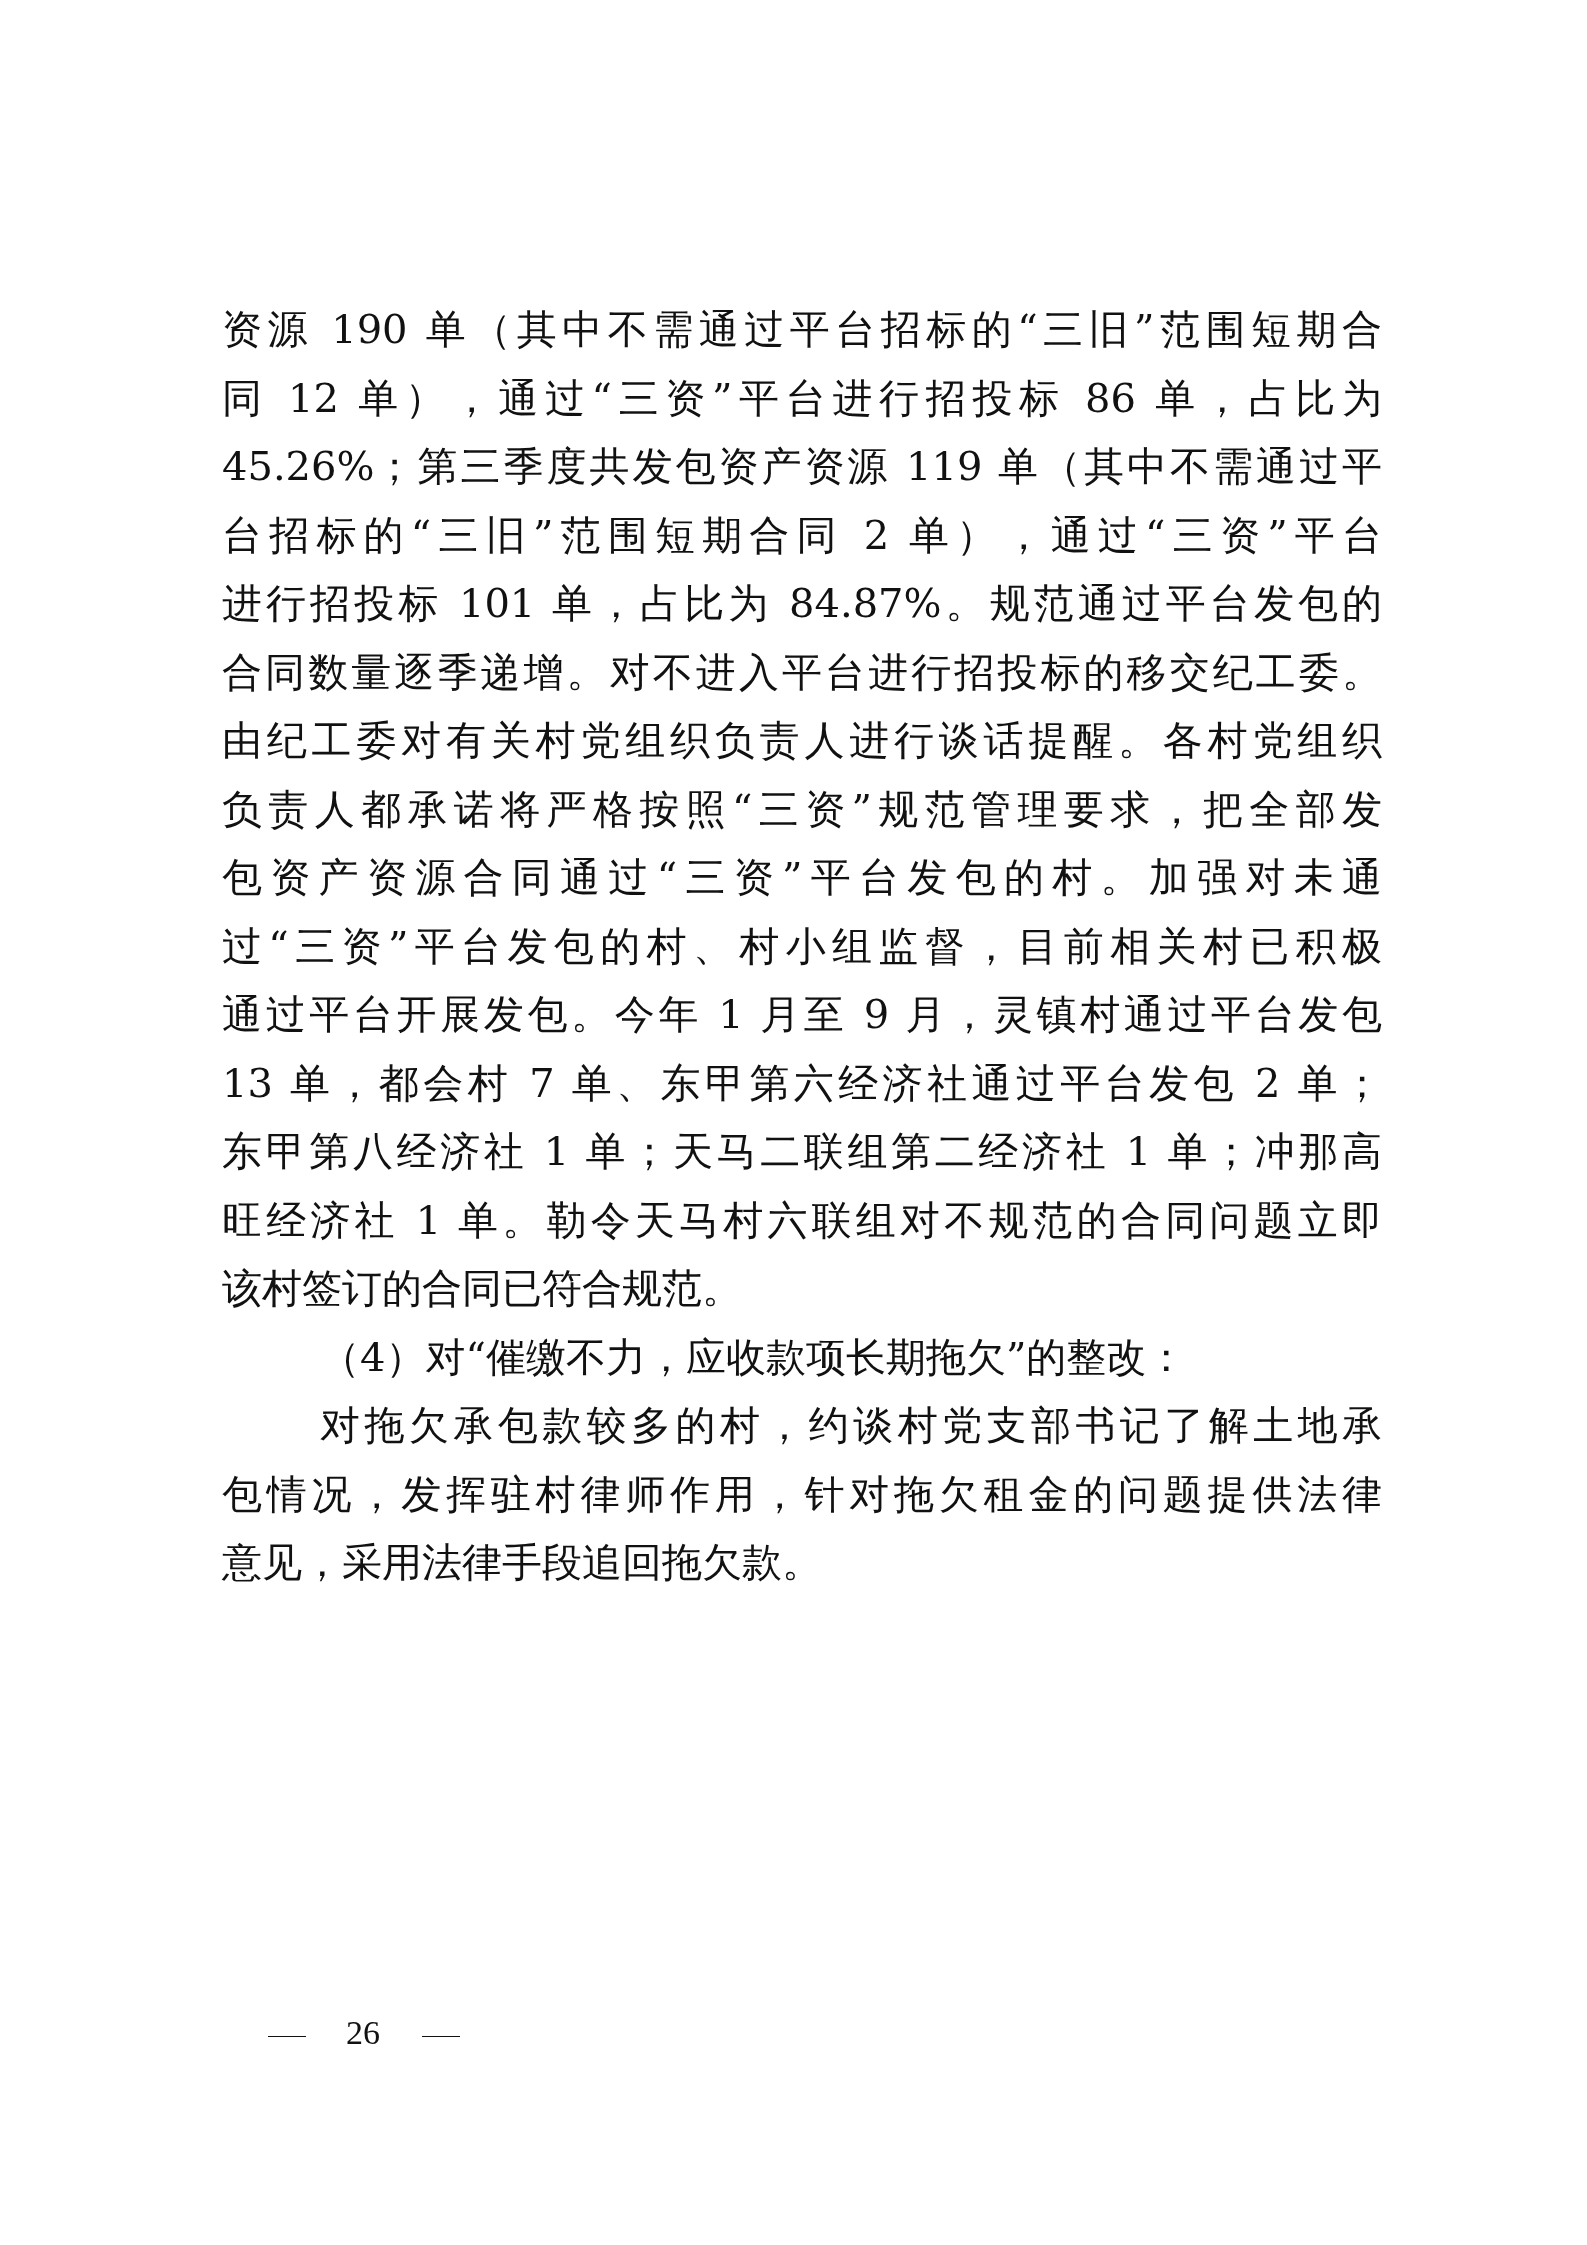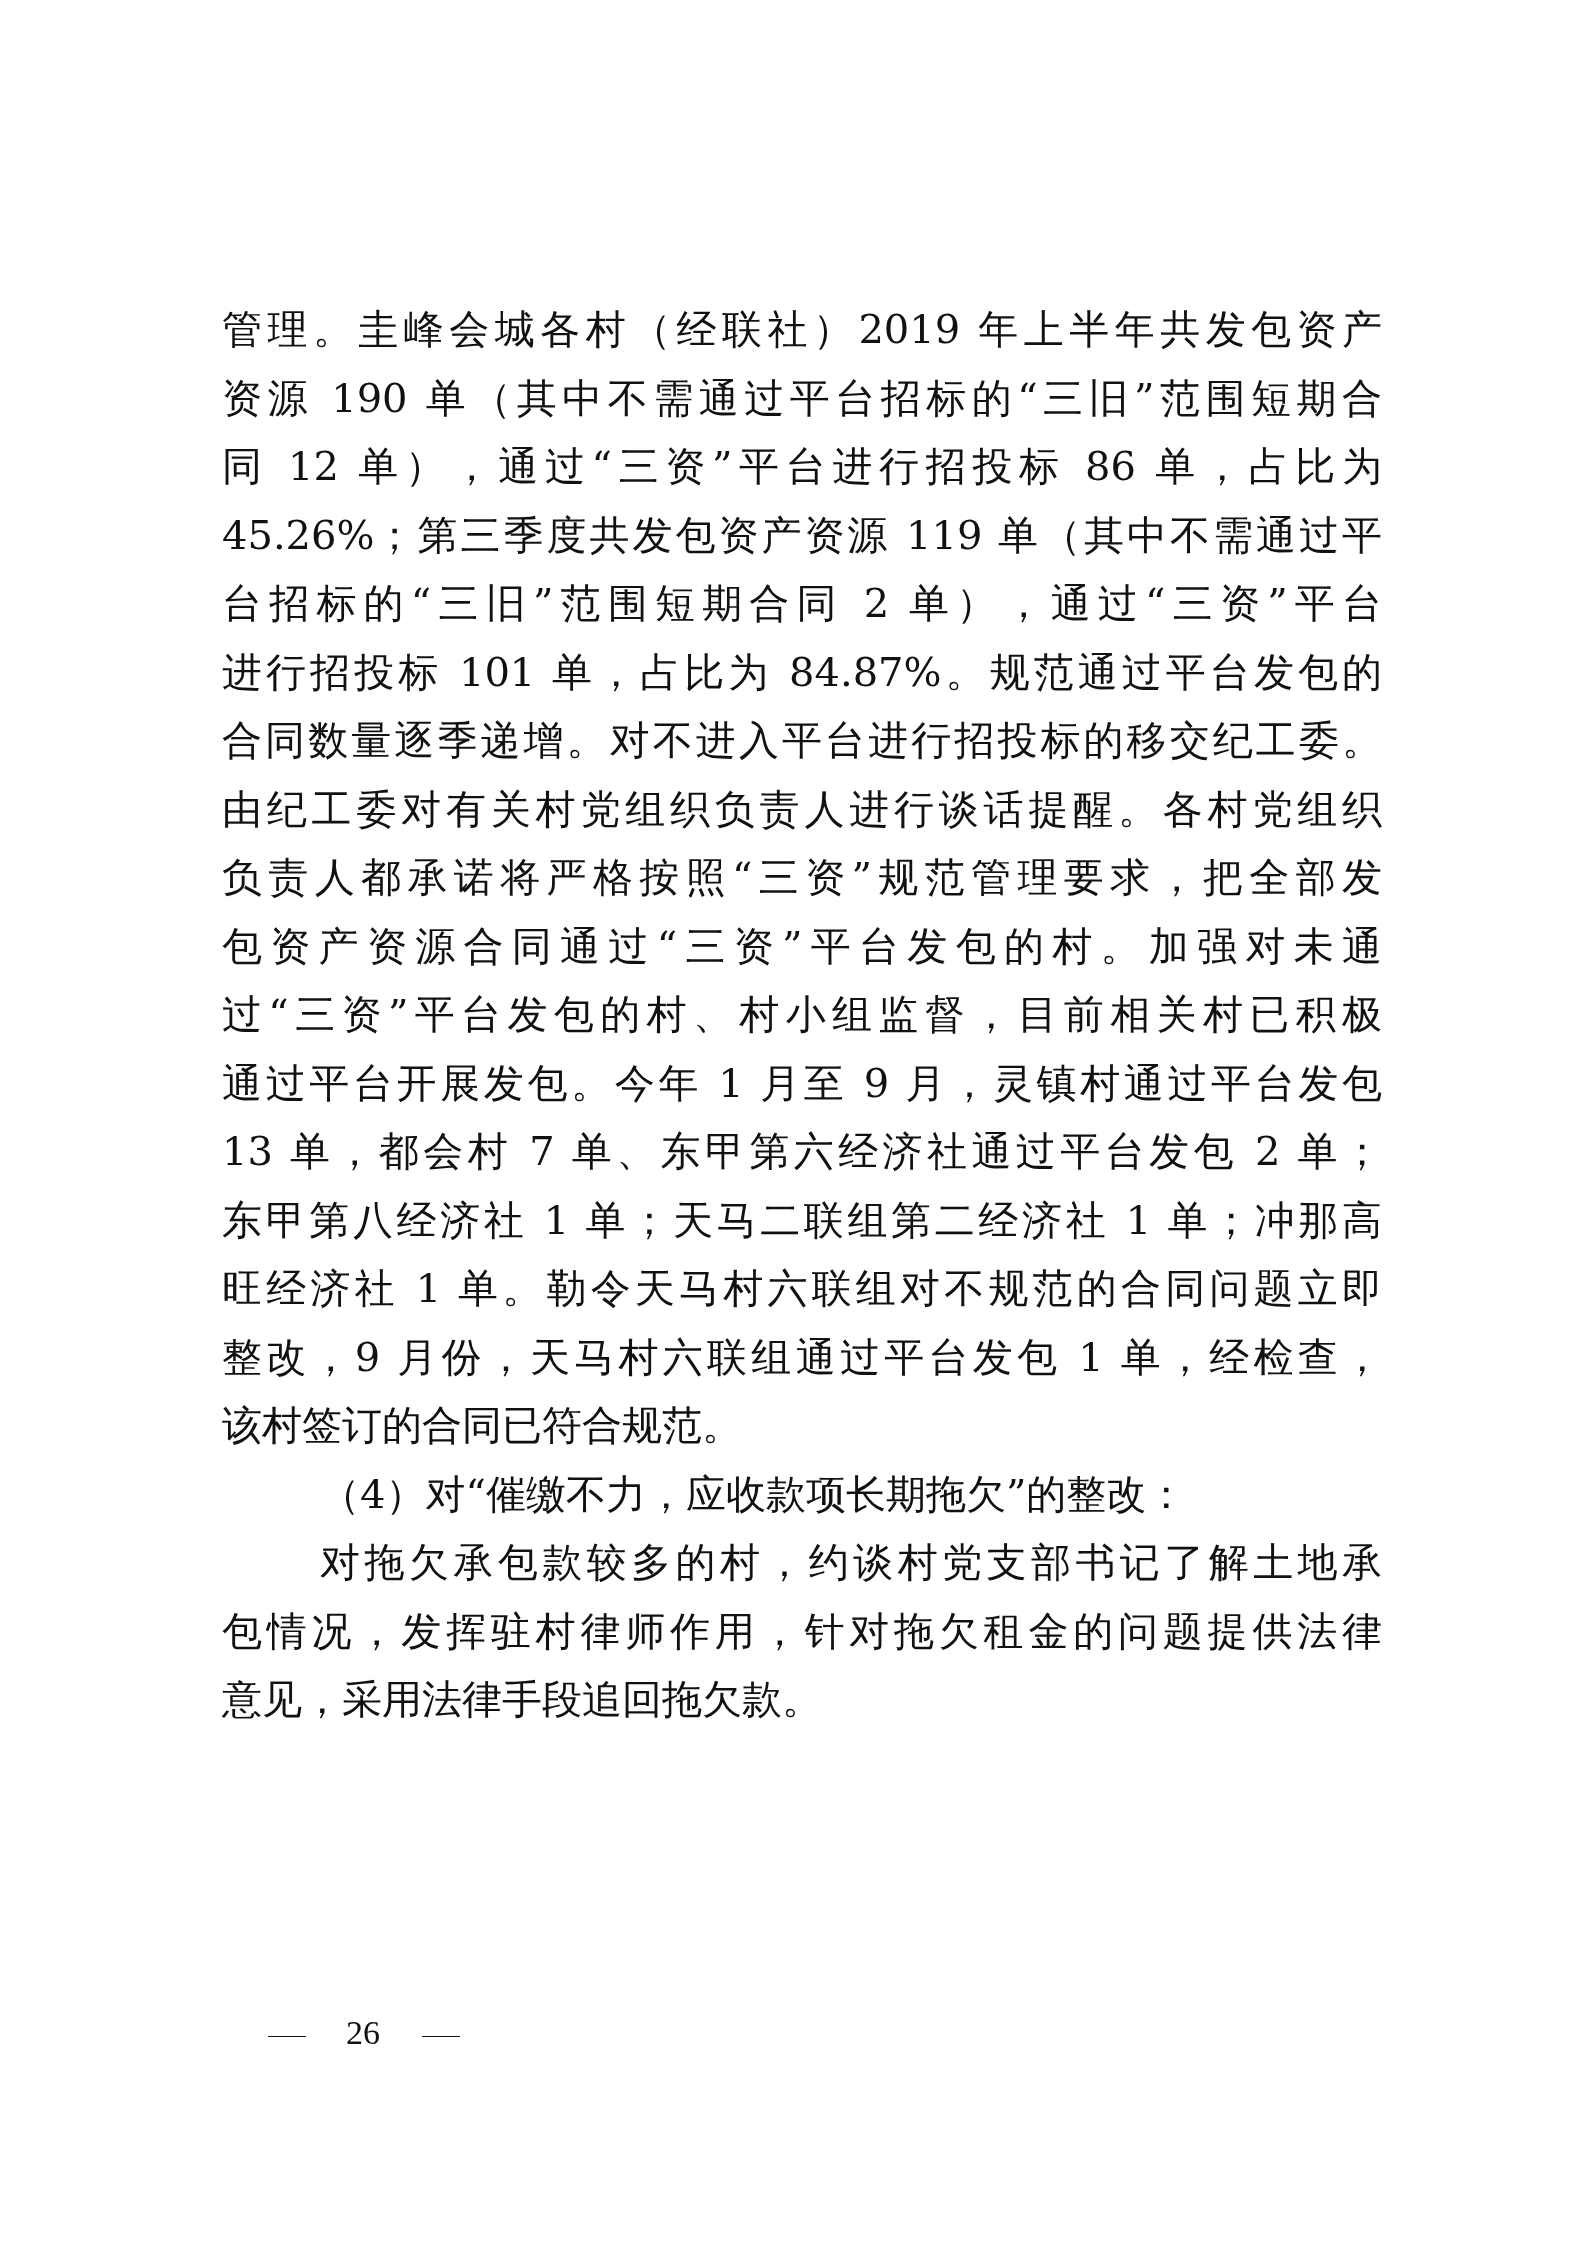--- a/index.html
+++ b/index.html
@@ -70,36 +70,34 @@
   .page-number .num {
     display: inline-block;
     margin: 0 42px 0 40px;
   }
 </style>
 </head>
 <body>
 
 <div class="page">
   <div class="body-text">
-    <span class="line">管理。圭峰会城各村（经联社）2019 年上半年共发包资产</span>
     <span class="line">资源 190 单（其中不需通过平台招标的“三旧”范围短期合</span>
     <span class="line">同 12 单），通过“三资”平台进行招投标 86 单，占比为</span>
     <span class="line">45.26%；第三季度共发包资产资源 119 单（其中不需通过平</span>
     <span class="line">台招标的“三旧”范围短期合同 2 单），通过“三资”平台</span>
     <span class="line">进行招投标 101 单，占比为 84.87%。规范通过平台发包的</span>
     <span class="line">合同数量逐季递增。对不进入平台进行招投标的移交纪工委。</span>
     <span class="line">由纪工委对有关村党组织负责人进行谈话提醒。各村党组织</span>
     <span class="line">负责人都承诺将严格按照“三资”规范管理要求，把全部发</span>
     <span class="line">包资产资源合同通过“三资”平台发包的村。加强对未通</span>
     <span class="line">过“三资”平台发包的村、村小组监督，目前相关村已积极</span>
     <span class="line">通过平台开展发包。今年 1 月至 9 月，灵镇村通过平台发包</span>
     <span class="line">13 单，都会村 7 单、东甲第六经济社通过平台发包 2 单；</span>
     <span class="line">东甲第八经济社 1 单；天马二联组第二经济社 1 单；冲那高</span>
     <span class="line">旺经济社 1 单。勒令天马村六联组对不规范的合同问题立即</span>
-    <span class="line">整改，9 月份，天马村六联组通过平台发包 1 单，经检查，</span>
     <span class="line last">该村签订的合同已符合规范。</span>
 
     <span class="line heading-indent">（4）对“催缴不力，应收款项长期拖欠”的整改：</span>
 
     <span class="line indent">对拖欠承包款较多的村，约谈村党支部书记了解土地承</span>
     <span class="line">包情况，发挥驻村律师作用，针对拖欠租金的问题提供法律</span>
     <span class="line last">意见，采用法律手段追回拖欠款。</span>
   </div>
 
   <div class="page-number">

